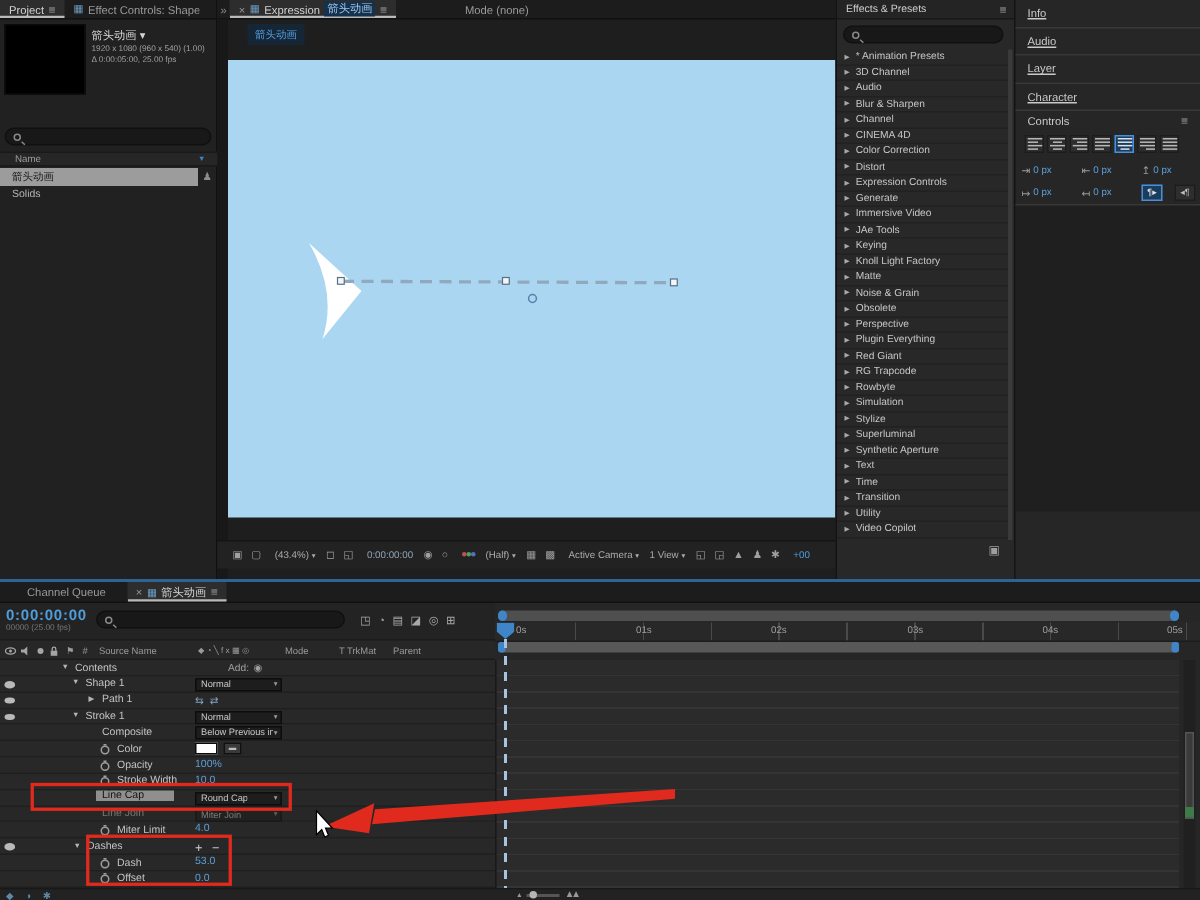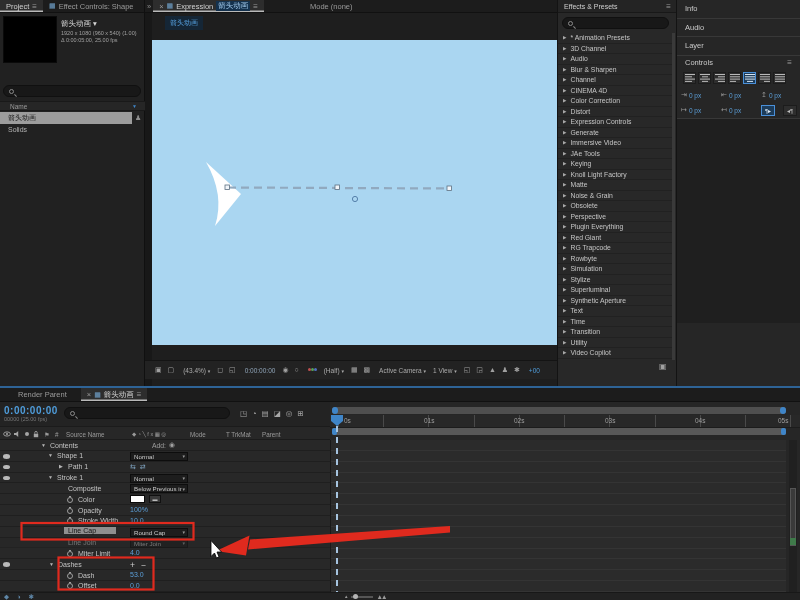--- a/index.html
+++ b/index.html
@@ -52,21 +52,21 @@
   #fx-header { left:0; top:0; width:119px; height:13px; background:#242424; border-bottom:1px solid #181818; display:flex; align-items:center; justify-content:space-between; padding:0 6px; font-size:7px; color:#cfcfcf; }
   #fx-search { left:4px; top:17px; width:107px; }
   #fx-list { left:0; top:33px; width:114px; }
   .fx-row { height:10.5px; display:flex; align-items:center; border-bottom:1px solid #212121; font-size:6.8px; color:#c6c6c6; }
   .fx-twirl { font-size:4.5px; color:#a8a8a8; margin:0 4px 0 5px; }
   #fx-scroll { left:114px; top:33px; width:3px; height:327px; background:#3a3a3a; }
   #fx-footer-ic { left:101px; top:362px; font-size:8px; color:#9f9f9f; }
 
   
   #right-stack { left:676px; top:0; width:124px; height:386px; background:#262626; border-left:1px solid #131313; }
-  .rs-header { height:18.6px; display:flex; align-items:center; padding-left:8px; border-bottom:1px solid #383838; font-size:7.5px; color:#c9c9c9; }
+  .rs-header { height:18.6px; display:flex; align-items:center; padding-left:8px; border-bottom:1px solid #383838; font-size:7.5px; color:#c9c9c9;text-decoration:underline; }
   #para-header { display:flex; justify-content:space-between; align-items:center; padding:0 8px; height:13px; font-size:7.5px; color:#c9c9c9; }
   #para-aligns { display:flex; gap:2px; padding:3px 0 2px 6px; }
   .al-btn { width:13px; height:12px; background:#2e2e2e; border:1px solid #1c1c1c; display:flex; align-items:center; justify-content:center; }
   .al-btn.active { background:#1d3c5a; border-color:#4a90d9; }
   .pf-rows { padding:2px 0 0 4px; }
   .pf-row { display:flex; gap:8px; height:15px; align-items:center; }
   .pf { display:flex; gap:2px; align-items:center; width:32px; }
   .pf-ic { font-size:7px; color:#9a9a9a; }
   .pf-v { font-size:6.5px; color:#5c9fd9; }
   .dir-btn { width:14px; height:11px; background:#2e2e2e; border:1px solid #1c1c1c; font-size:6px; color:#bfbfbf; display:flex; align-items:center; justify-content:center; }
@@ -374,20 +374,23 @@
   <section class="abs" id="right-stack">
     <div>
         <div class="rs-header">
     <span>Info</span>
   </div>
         <div class="rs-header">
     <span>Audio</span>
   </div>
         <div class="rs-header">
     <span>Layer</span>
+  </div>
+        <div class="rs-header">
+    <span>Character</span>
   </div>
       </div>
     <div>
       <div id="para-header">
         <span>Controls</span>
         <span class="menu-ic">≡</span>
       </div>
       <div id="para-aligns">
         <span class="al-btn">
             <svg width="10" height="8">
@@ -478,21 +481,21 @@
       </div>
     </div>
     <div id="rs-empty"></div>
   </section>
 
   <div class="abs" id="divider-blue"></div>
 
   <section class="abs" id="timeline">
     <div class="tabbar" id="tl-tabbar">
       <div class="tab" style="margin-left:12px;">
-        <span>Render Parent</span>
+        <span>Channel Queue</span>
       </div>
       <div class="tab active" style="margin-left:8px;">
         <span style="color:#9a9a9a;">×</span>
         <span class="panel-ic">▦</span>
         <span>箭头动画</span>
         <span class="menu-ic">≡</span>
       </div>
     </div>
 
     <div id="tl-toolbar">

